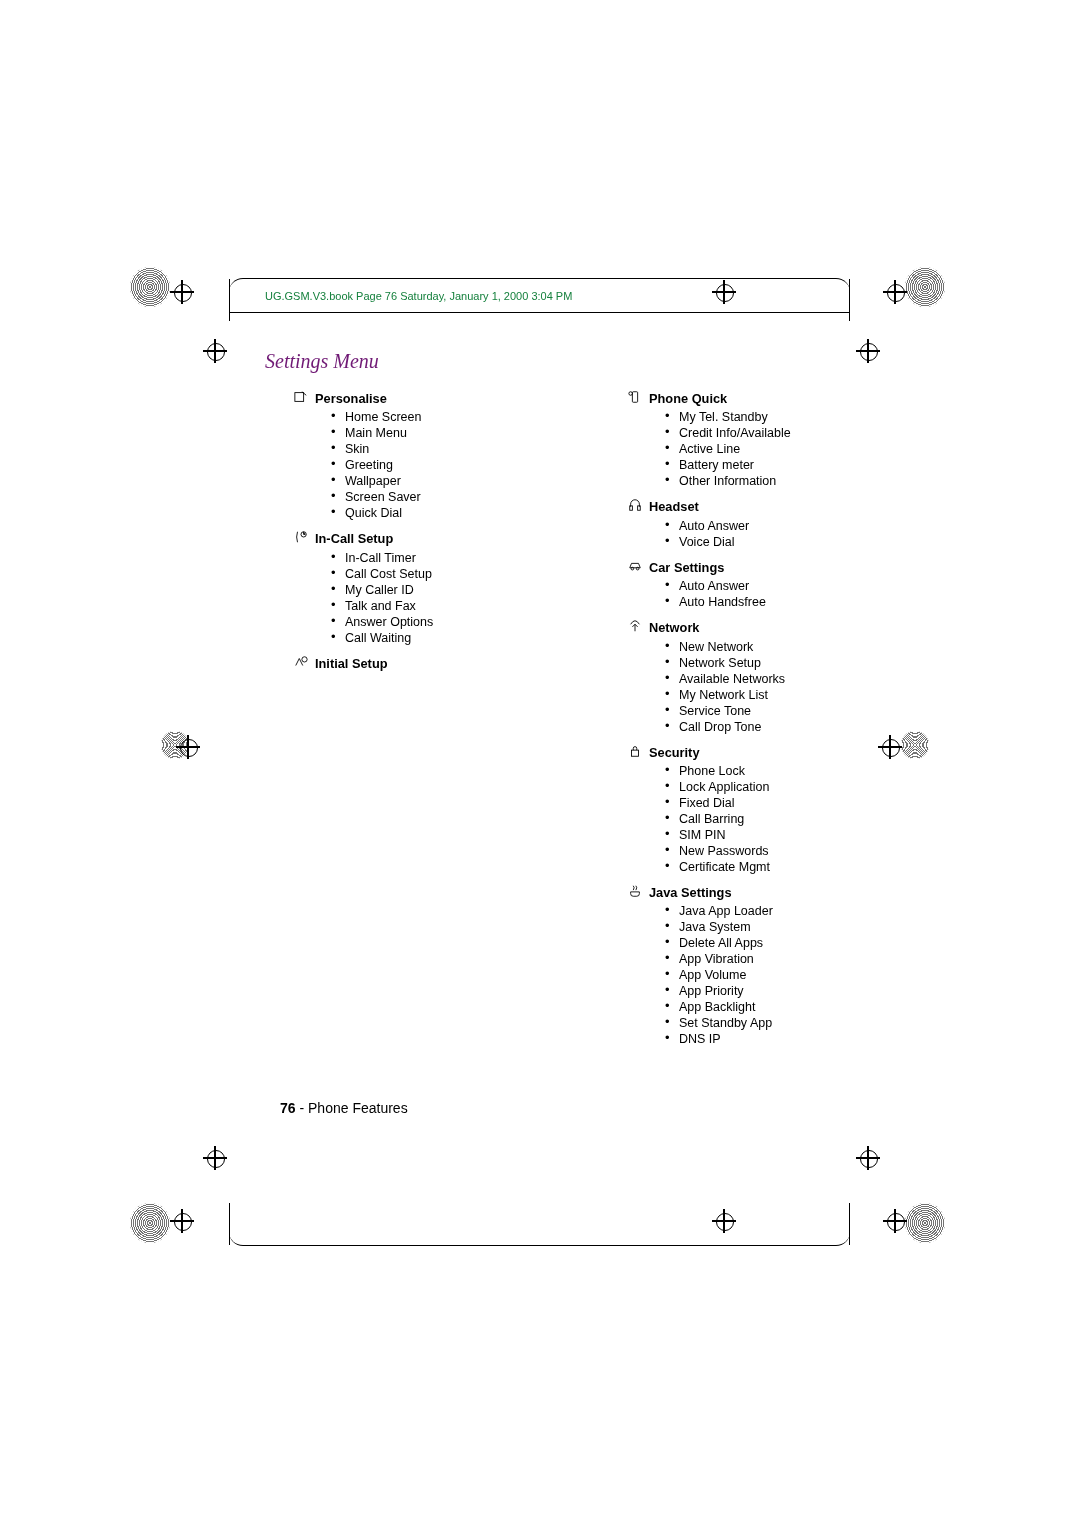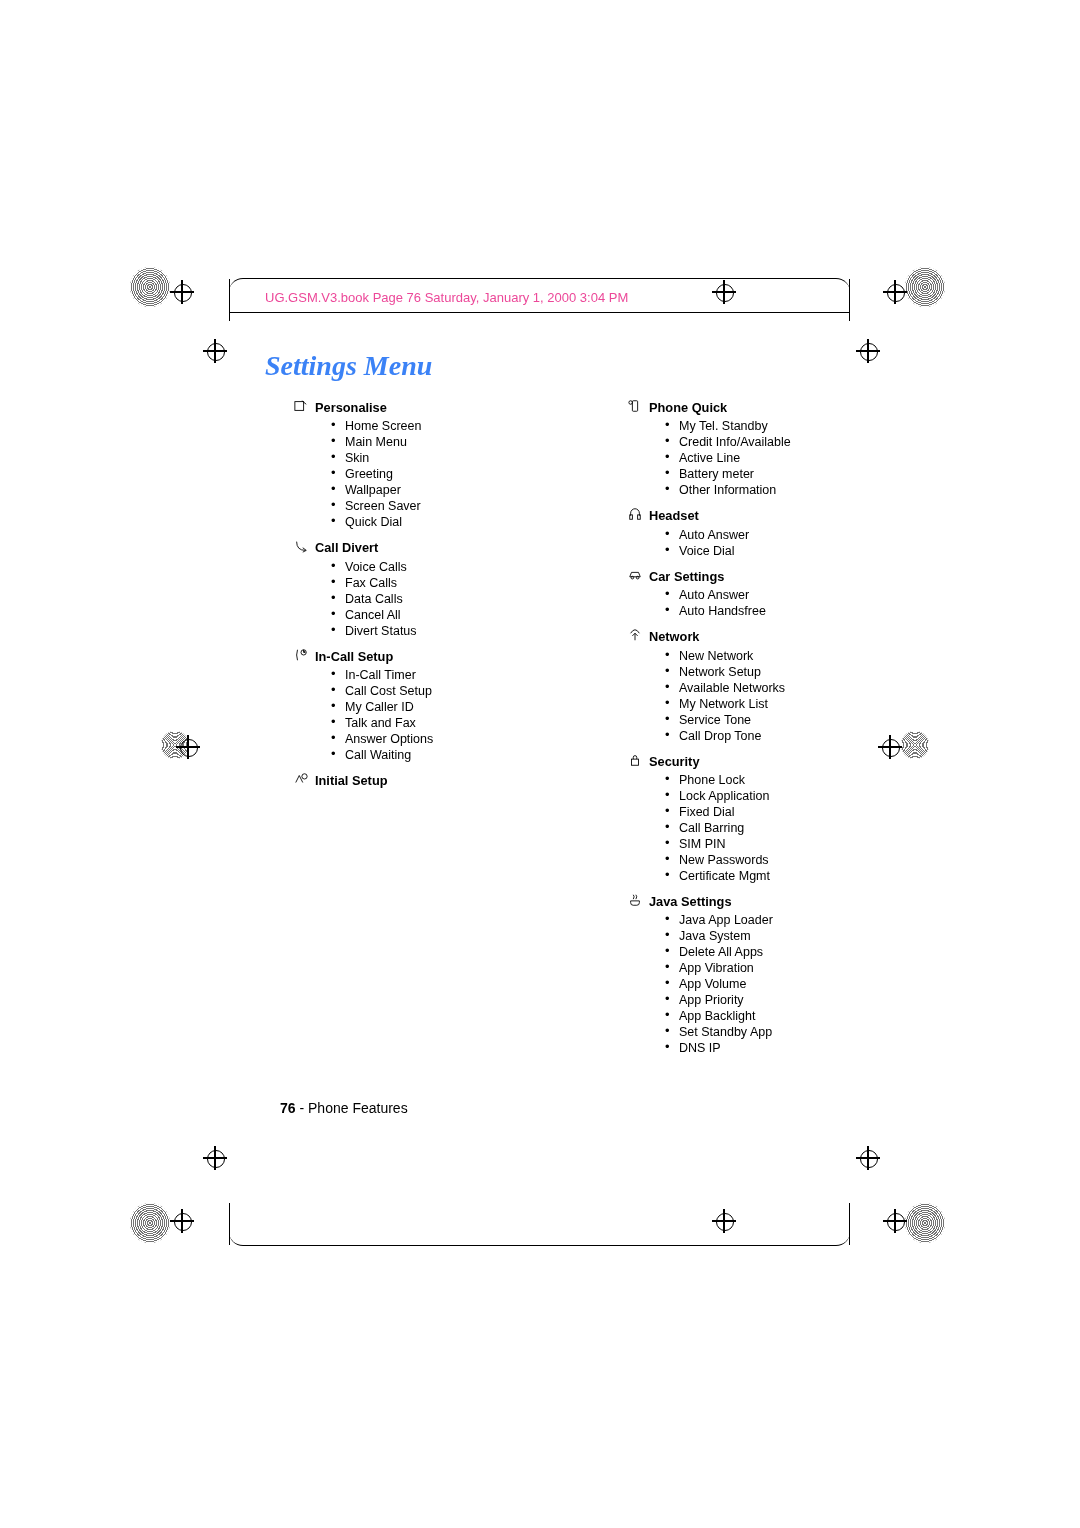--- a/index.html
+++ b/index.html
@@ -59,22 +59,22 @@
   .reg-trc { left: 712px; top: 280px; }
   .reg-brc { left: 883px; top: 280px; }
   .reg-btl { left: 170px; top: 1209px; }
   .reg-btc { left: 712px; top: 1209px; }
   .reg-btr { left: 883px; top: 1209px; }
 
   .header-line {
     position: absolute;
     left: 265px;
     top: 290px;
-    font-size: 13px;
-    color: #ec4899;
+    font-size: 11px;
+    color: #15803d;
   }
   .header-rule {
     position: absolute;
     left: 229px; right: 230px;
     top: 312px;
     height: 0;
     border-top: 1px solid #000;
   }
   .header-rule-top {
     position: absolute;
@@ -110,24 +110,24 @@
 
   .content {
     position: absolute;
     left: 265px;
     top: 350px;
     width: 595px;
   }
   h1.main-title {
     font-family: "Times New Roman", Times, serif;
     font-style: italic;
-    font-weight: bold;
-    font-size: 28px;
+    font-weight: normal;
+    font-size: 20px;
     margin: 0 0 18px 0;
-    color: #3b82f6;
+    color: #701a75;
   }
   .columns {
     display: flex;
     gap: 84px;
     font-size: 12.5px;
     line-height: 1.28;
   }
   .col { width: 250px; }
   .menu-block { margin-bottom: 10px; position: relative; padding-left: 50px; }
   .menu-icon {
@@ -232,34 +232,20 @@
               </svg></span>
             <div class="menu-title">Personalise</div>
             <ul class="items">
               <li>Home Screen</li>
               <li>Main Menu</li>
               <li>Skin</li>
               <li>Greeting</li>
               <li>Wallpaper</li>
               <li>Screen Saver</li>
               <li>Quick Dial</li>
-            </ul>
-          </div>
-          <div class="menu-block">
-            <span class="menu-icon"><svg viewBox="0 0 16 16" width="16" height="14">
-                <path d="M3 3 Q3 13 13 13" stroke="#000" fill="none"></path>
-                <path d="M10 10 L14 13 L10 15" stroke="#000" fill="none"></path>
-              </svg></span>
-            <div class="menu-title">Call Divert</div>
-            <ul class="items">
-              <li>Voice Calls</li>
-              <li>Fax Calls</li>
-              <li>Data Calls</li>
-              <li>Cancel All</li>
-              <li>Divert Status</li>
             </ul>
           </div>
           <div class="menu-block">
             <span class="menu-icon"><svg viewBox="0 0 16 16" width="16" height="14">
                 <path d="M4 2 Q2 8 4 14" stroke="#000" fill="none"></path>
                 <circle cx="11" cy="5" r="3" fill="none" stroke="#000"></circle>
                 <path d="M11 2 V5 H13" stroke="#000"></path>
               </svg></span>
             <div class="menu-title">In-Call Setup</div>
             <ul class="items">

